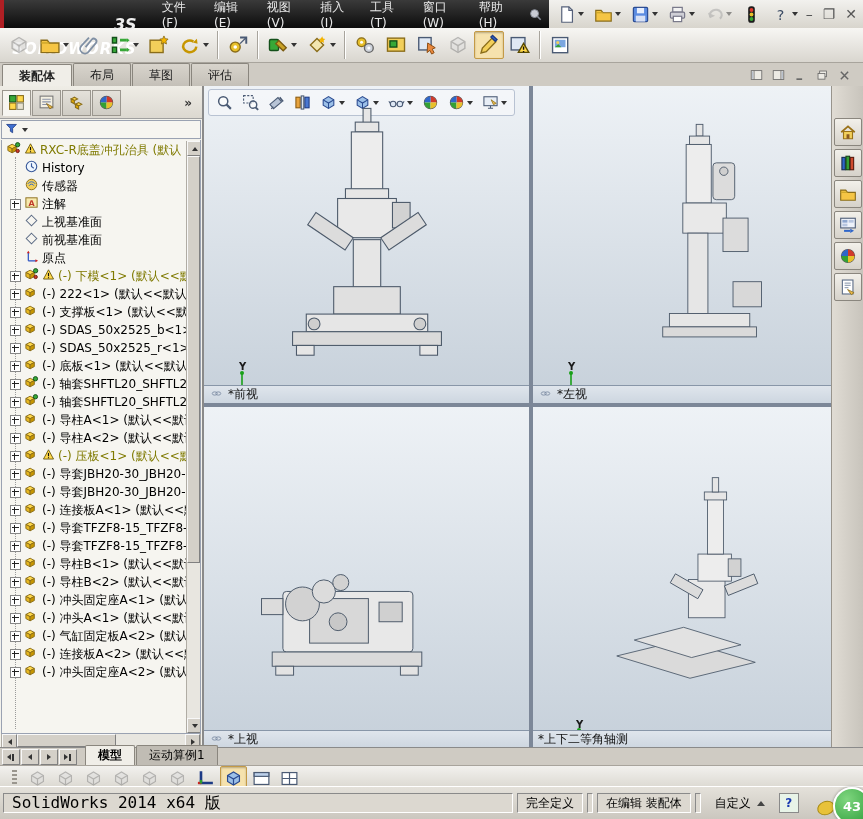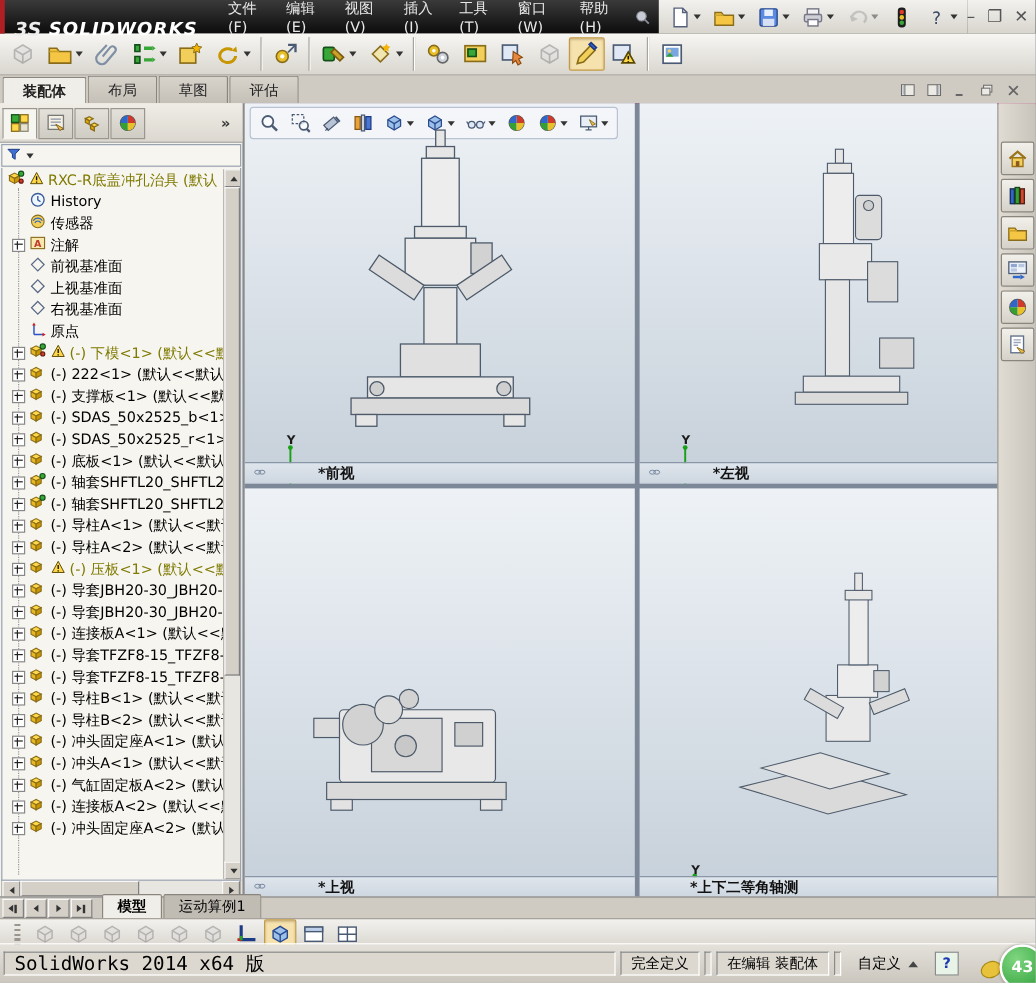--- a/index.html
+++ b/index.html
@@ -2,21 +2,21 @@
 <html><head>
 <meta charset="utf-8">
 <style>
   html,body{margin:0;padding:0;}
   body{width:863px;height:819px;overflow:hidden;background:#d4d0c8;
        font-family:"DejaVu Sans","Liberation Sans",sans-serif;font-size:12px;
        -webkit-font-smoothing:antialiased;position:relative;}
   
   .titlebar{height:28px;display:flex;align-items:stretch;background:linear-gradient(#3a3a3a,#0c0c0c);}
   .titlebar .accent{width:5px;background:#b01f24;}
-  .logo{display:flex;align-items:flex-start;gap:6px;padding:15px 14px 0 8px;color:#fff;}
+  .logo{display:flex;align-items:flex-end;gap:6px;padding:15px 14px 0 8px;color:#fff;flex-direction:column;}
   .logo .mark{font-style:italic;font-weight:bold;font-size:16px;color:#eee;}
   .logo .word{font-style:italic;font-weight:bold;letter-spacing:1px;font-size:15px;color:#fff;}
   .menus{display:flex;align-items:flex-end;color:#e8e8e8;}
   .menu-item{padding:0 11px;height:100%;display:flex;align-items:center;cursor:default;}
   .ti-pin{display:flex;align-items:center;padding:0 6px;}
   .qa-zone{flex:1;display:flex;align-items:center;background:linear-gradient(#f2f1ee,#d8d5cd);gap:2px;padding:0 4px;}
   .win-controls{display:flex;align-items:center;background:linear-gradient(#f2f1ee,#d8d5cd);padding-right:6px;gap:10px;color:#555;font-size:14px;}
   .win-controls span{cursor:default;}
   
   .tbicon{display:inline-flex;align-items:center;justify-content:center;padding:2px 3px;border:1px solid transparent;border-radius:2px;}
@@ -73,21 +73,21 @@
   .sb-track{flex:1;position:relative;}
   .sb-thumb{position:absolute;left:0;right:0;top:0;height:72%;background:#d4d0c8;border:1px solid #f8f8f8;border-right-color:#808080;border-bottom-color:#808080;}
   .hscroll{height:13px;display:flex;background:#e8e6e0;margin:0 1px;border:1px solid #b0aca4;border-top:none;}
   .hs-track{flex:1;position:relative;}
   .hs-thumb{position:absolute;top:0;bottom:0;left:0;width:58%;background:#d4d0c8;border:1px solid #f8f8f8;border-right-color:#808080;border-bottom-color:#808080;}
   
   .viewport{flex:1;display:grid;grid-template-columns:325px 1fr;grid-template-rows:317px 1fr;gap:4px;background:#7c8798;}
   .pane{position:relative;background:linear-gradient(#eef2f6,#c6d0da);overflow:hidden;}
   .pane-label-bar{position:absolute;left:0;right:0;bottom:0;height:17px;border-top:1px solid #8896a8;display:flex;align-items:center;gap:4px;padding-left:5px;background:linear-gradient(#dfe5ec,#cdd6e0);}
   .pane-label-bar svg{width:15px;height:11px;}
-  .pane-label{font-weight:bold;color:#111;margin-left:37px;}
+  .pane-label{font-weight:normal;color:#111;}
   .hud{position:absolute;top:3px;left:4px;display:flex;align-items:center;gap:1px;padding:1px 3px;background:rgba(246,247,250,.75);border:1px solid #b8c2d2;border-radius:3px;}
   .hud .tbicon svg{width:17px;height:17px;}
   .model{position:absolute;}
   .triad{position:absolute;}
   .triad text{font-size:10px;font-weight:bold;fill:#1a1a1a;}
   
   .task-pane{width:31px;background:linear-gradient(90deg,#e0dcd4,#c8c4bc);border-left:1px solid #98948c;display:flex;flex-direction:column;align-items:center;padding-top:32px;gap:3px;}
   .tp-btn{width:26px;height:26px;border:1px solid #8a867e;background:linear-gradient(#f2f0ea,#d6d2ca);display:flex;align-items:center;justify-content:center;border-radius:2px;}
   .tp-btn svg{width:18px;height:18px;}
   
@@ -431,35 +431,28 @@
                 <rect x="2" y="3" width="12" height="10" fill="#f7e9ae" stroke="#8a6d1a"></rect>
                 <text x="8" y="11.4" font-size="8.5" text-anchor="middle" fill="#c0392b" font-weight="bold">A</text>
               </svg></span>
             <span class="tlabel">注解</span>
           </div>
           <div class="trow child">
             <span class="spacer"></span>
             <span><svg viewBox="0 0 16 16">
                 <path d="M8 2.4L13.6 8 8 13.6 2.4 8z" fill="none" stroke="#5a6a84" stroke-width="1.1"></path>
               </svg></span>
+            <span class="tlabel">上视基准面</span>
+          </div>
+          <div class="trow child">
+            <span class="spacer"></span>
+            <span><svg viewBox="0 0 16 16">
+                <path d="M8 2.4L13.6 8 8 13.6 2.4 8z" fill="none" stroke="#5a6a84" stroke-width="1.1"></path>
+              </svg></span>
             <span class="tlabel">前视基准面</span>
-          </div>
-          <div class="trow child">
-            <span class="spacer"></span>
-            <span><svg viewBox="0 0 16 16">
-                <path d="M8 2.4L13.6 8 8 13.6 2.4 8z" fill="none" stroke="#5a6a84" stroke-width="1.1"></path>
-              </svg></span>
-            <span class="tlabel">上视基准面</span>
-          </div>
-          <div class="trow child">
-            <span class="spacer"></span>
-            <span><svg viewBox="0 0 16 16">
-                <path d="M8 2.4L13.6 8 8 13.6 2.4 8z" fill="none" stroke="#5a6a84" stroke-width="1.1"></path>
-              </svg></span>
-            <span class="tlabel">右视基准面</span>
           </div>
           <div class="trow child">
             <span class="spacer"></span>
             <span><svg viewBox="0 0 16 16">
                 <path d="M4.6 12.6V4M4.6 12.6H13" fill="none" stroke="#2a52c2" stroke-width="1.3"></path>
                 <path d="M4.6 1.8L3 4.6h3.2zM15 12.6l-2.8-1.6v3.2z" fill="#cc2222"></path>
               </svg></span>
             <span class="tlabel">原点</span>
           </div>
           <div class="trow child warning">

